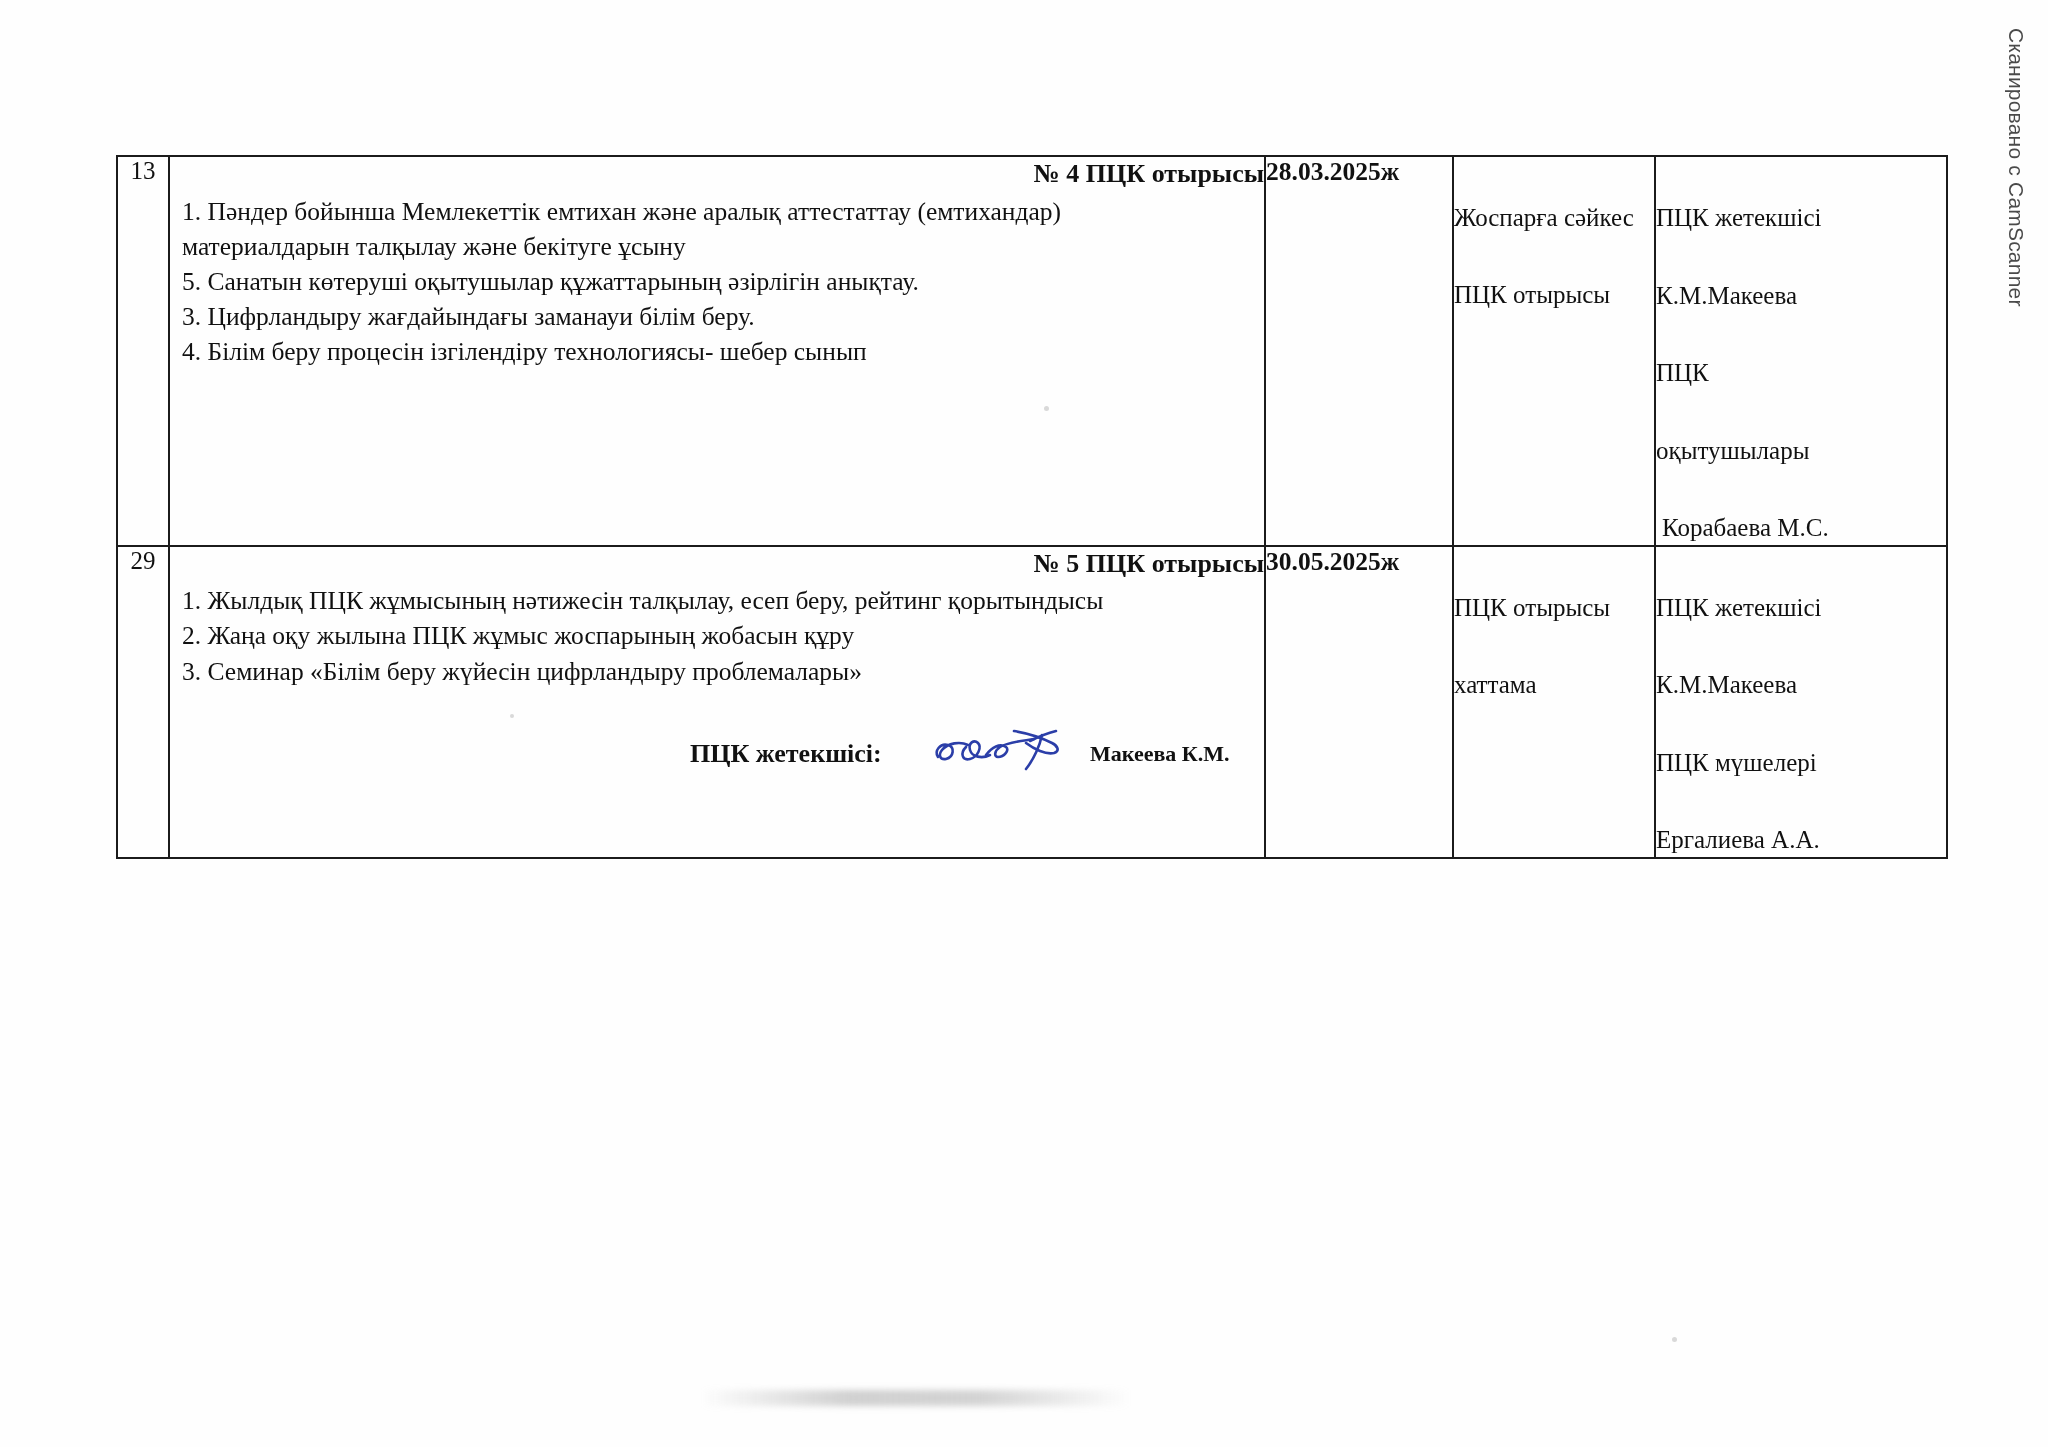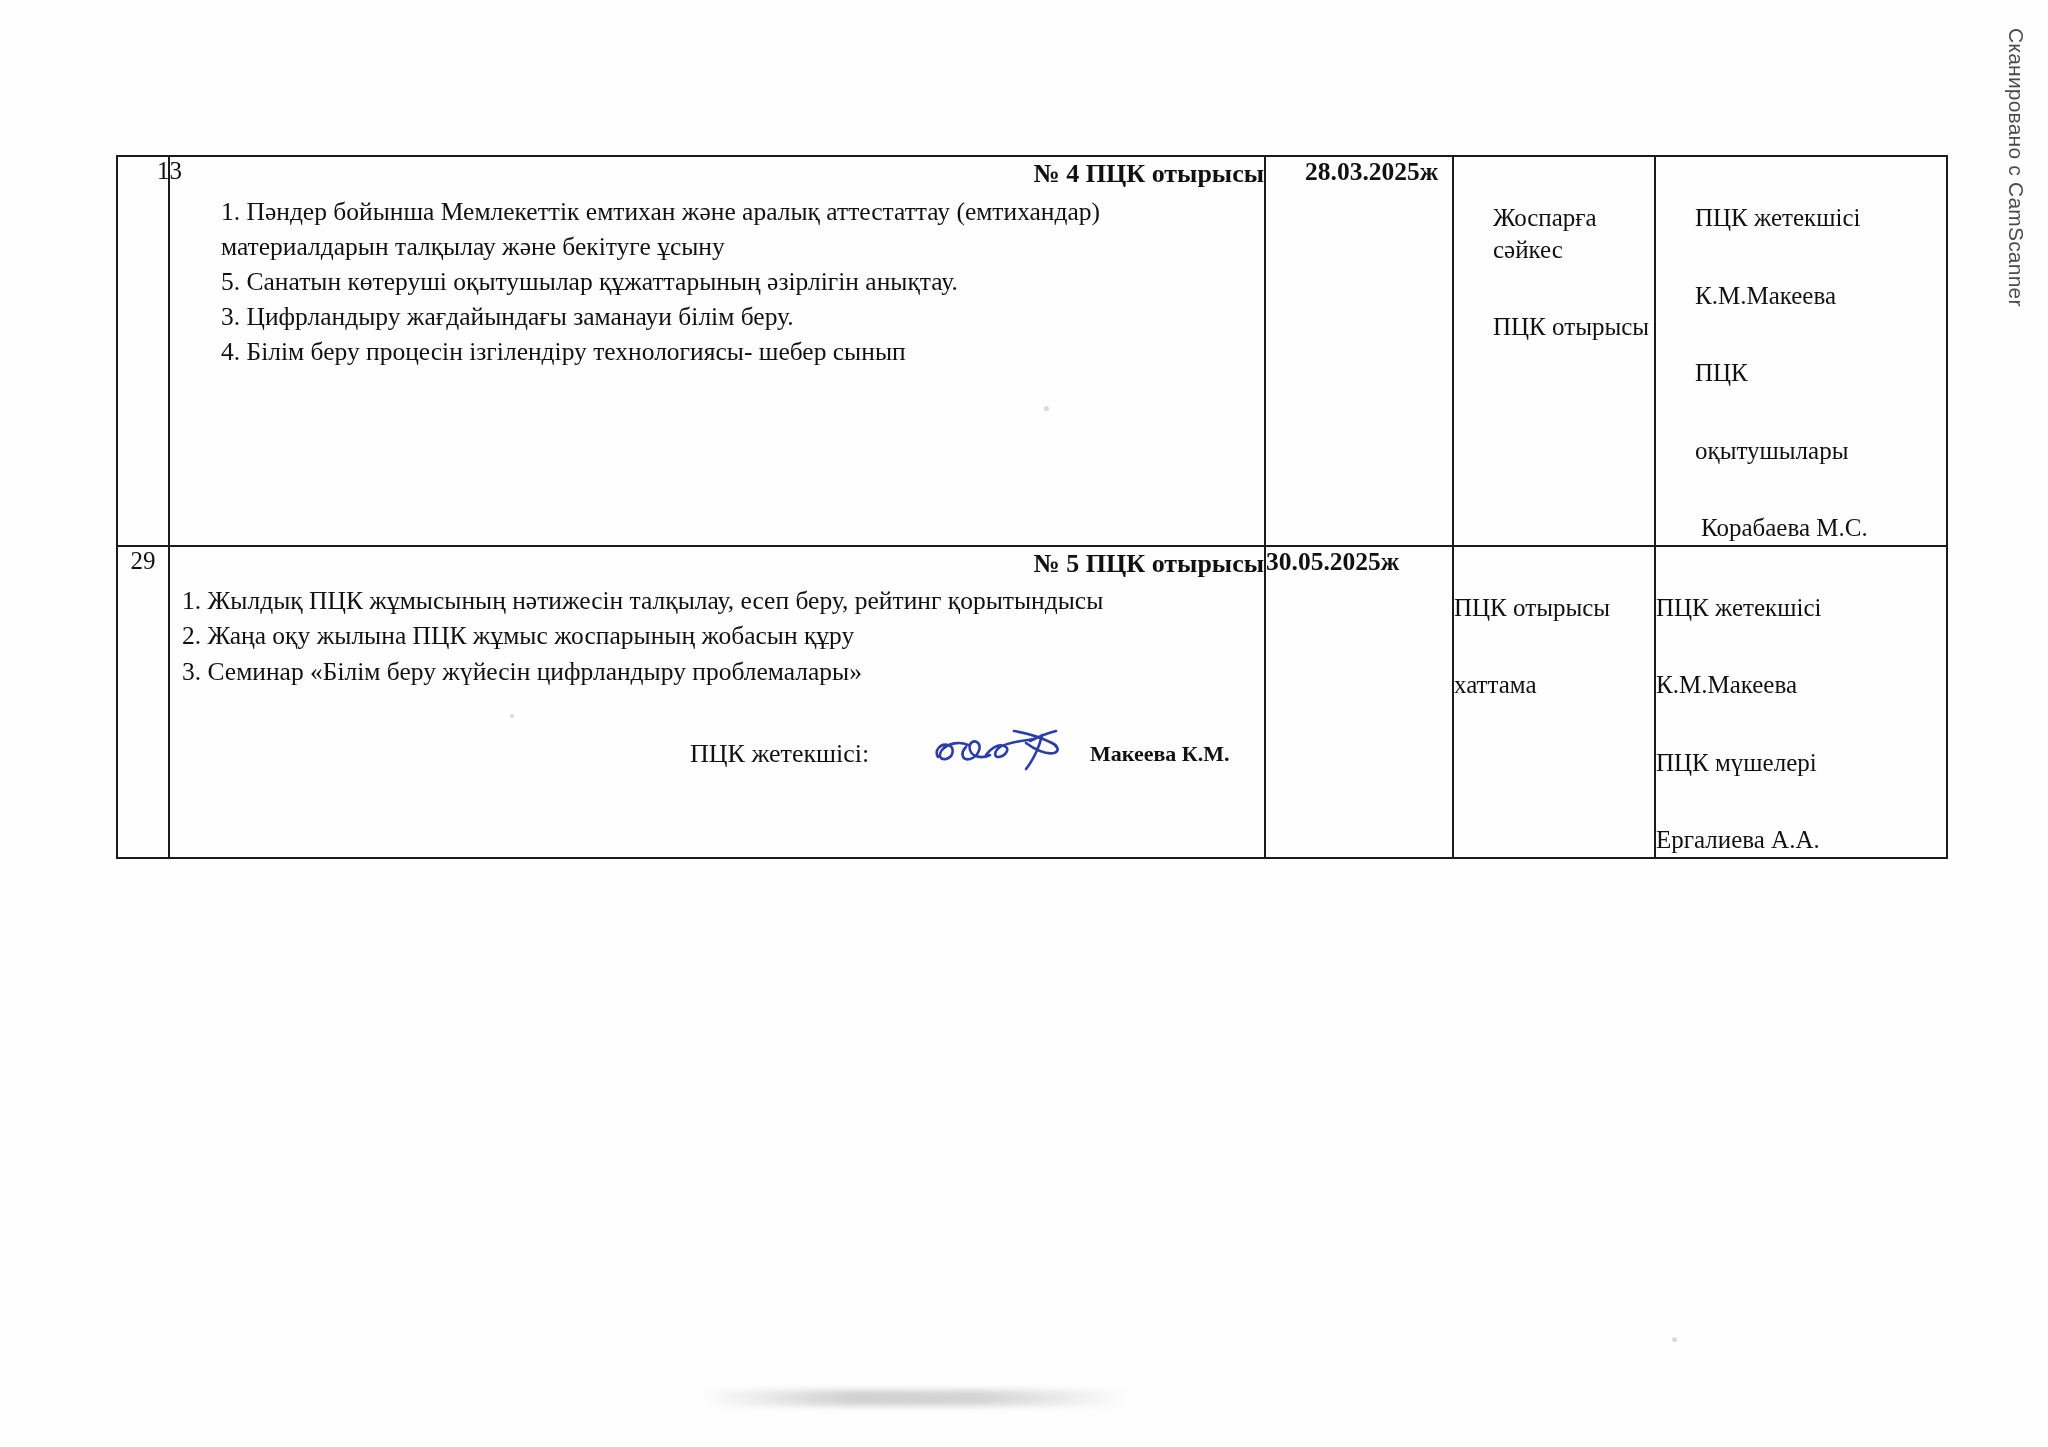--- a/index.html
+++ b/index.html
@@ -117,37 +117,37 @@
   td.resp-cell {
     vertical-align: middle;
     font-size: 25px;
     line-height: 1.30;
     padding: 6px 8px 6px 14px;
   }
   .resp-line { display: block; margin-top: 45px; }
   .resp-line.indent { padding-left: 6px; font-family: Liberation Serif, serif; }
 
   
-  tr.row-13 td { height: 300px; padding-left: 39px; }
+  tr.row-13 td { height: 300px; }
   tr.row-29 td { height: 160px; }
 
   
   #signature-block {
     position: absolute;
     left: 690px;
     top: 725px;
     width: 640px;
     height: 70px;
   }
   #sig-label {
     position: absolute;
     left: 0;
     top: 14px;
     font-size: 26px;
-    font-weight: normal;
+    font-weight: bold;
     white-space: nowrap;
   }
   #sig-name {
     position: absolute;
     left: 400px;
     top: 16px;
     font-size: 22px;
     font-weight: bold;
     white-space: nowrap;
   }

